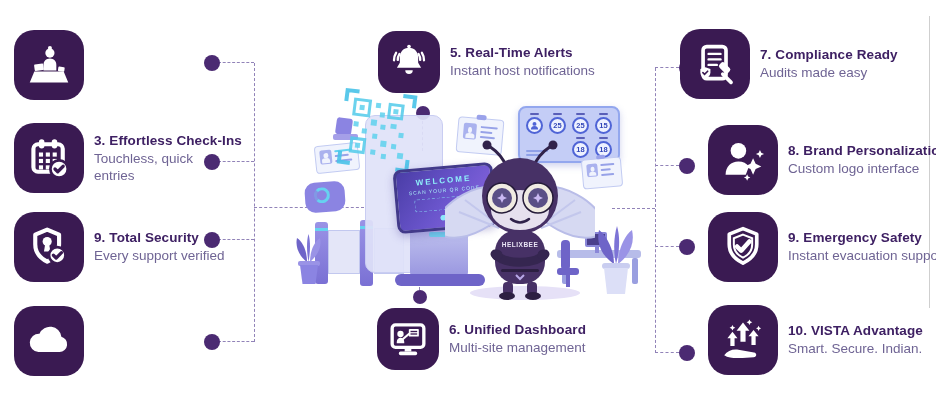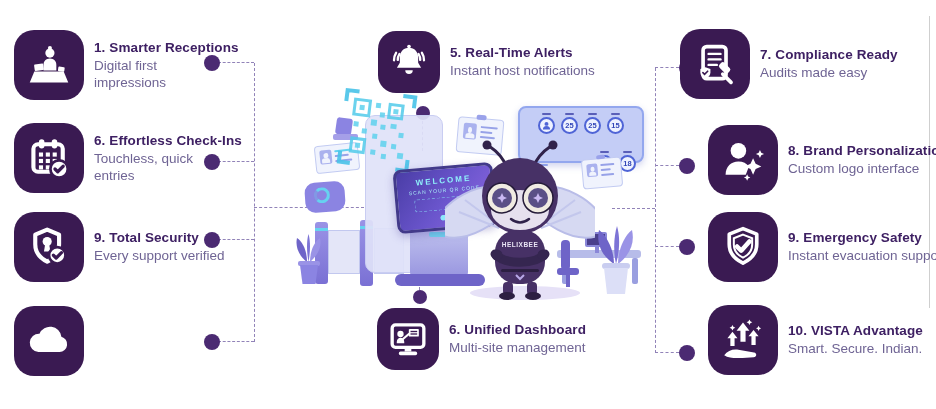--- a/index.html
+++ b/index.html
@@ -62,22 +62,22 @@
                 width:38%;height:38%;border-radius:50%;background:#f0f3fd;}
   .photo:after{content:"";position:absolute;left:50%;bottom:6%;transform:translateX(-50%);
                width:70%;height:34%;border-radius:45% 45% 0 0;background:#f0f3fd;}
   .blines i{position:static;display:block;height:2px;border-radius:1px;background:#97a2e8;margin-bottom:3px;}
   .clip{background:#9aa2ea;border-radius:2px;}
 
   .scanpad{left:20px;top:92px;width:40px;height:30px;border-radius:10px;background:#8b84e2;transform:rotate(-4deg);}
   .scanpad i{position:absolute;left:9px;top:5px;width:16px;height:16px;border-radius:50%;
              border:3px solid #66d2f0;border-left-color:rgba(102,210,240,.25);}
 
-  .dash{left:233px;top:16px;width:126px;height:57px;border-radius:8px;background:#c4cdf6;
-        border:2px solid #93a7ee;padding:5px 6px;display:flex;flex-direction:column;gap:17px;
+  .dash{left:233px;top:16px;width:102px;height:57px;border-radius:8px;background:#c4cdf6;
+        border:2px solid #93a7ee;padding:5px 6px;display:flex;flex-direction:column;gap:3px;
         box-shadow:0 3px 7px rgba(100,110,200,.3);}
   .dash-row{position:static;display:flex;gap:6px;justify-content:center;}
   .dash-row2{position:static;display:flex;gap:6px;justify-content:flex-end;align-items:flex-end;}
   .stat{position:static;display:flex;flex-direction:column;align-items:center;}
   .stat .tick{position:static;display:block;width:9px;height:2px;background:#5a5fb8;border-radius:1px;margin:0 auto 2px;}
   .ring{position:static;width:17px;height:17px;border-radius:50%;border:2px solid #4f64d6;background:#eef2ff;
         color:#3347b8;font-size:7.5px;font-weight:bold;display:flex;align-items:center;justify-content:center;}
   .dash-lines{position:static;margin-right:auto;display:flex;flex-direction:column;gap:2px;align-self:flex-end;padding-bottom:2px;}
   .dash-lines i{position:static;display:block;width:22px;height:2px;background:#8fa0e8;border-radius:1px;}
   .dash-lines i:last-child{width:15px;}
@@ -333,24 +333,20 @@
     <div class="tile">
       <svg width="44" height="44" viewBox="0 0 48 48" fill="#fff">
         <circle cx="25" cy="11" r="5"></circle>
           <circle cx="25" cy="5.5" r="2.2"></circle>
         <path d="M25 17c-4.2 0-7 3-7 7v6h14v-6c0-4-2.8-7-7-7z"></path>
         <rect x="8" y="23" width="10" height="7" rx="1" transform="rotate(-8 13 26)"></rect>
         <rect x="34" y="26" width="7" height="5" rx="1" transform="rotate(8 37 28)"></rect>
         <path d="M8 31h32l5 12H3z"></path>
       </svg>
     </div>
-    <div>
-      <div class="f-title">1. Smarter Receptions</div>
-      <div class="f-desc narrow">Digital first impressions</div>
-    </div>
   </div>
 
   <div class="feat" style="left:14px;top:123px">
     <div class="tile">
       <svg width="44" height="44" viewBox="0 0 48 48">
         <rect x="7" y="9" width="32" height="30" rx="5" fill="none" stroke="#fff" stroke-width="4.5"></rect>
         <rect x="13" y="3.5" width="6" height="10" rx="3" fill="#fff"></rect>
         <rect x="27" y="3.5" width="6" height="10" rx="3" fill="#fff"></rect>
         <g fill="#fff">
           <rect x="13" y="18" width="4.5" height="4.5"></rect>
@@ -360,21 +356,21 @@
             <rect x="20.5" y="25" width="4.5" height="4.5"></rect>
             <rect x="28" y="25" width="4.5" height="4.5"></rect>
           <rect x="13" y="32" width="4.5" height="4.5"></rect>
             <rect x="20.5" y="32" width="4.5" height="4.5"></rect>
         </g>
         <circle cx="35" cy="36" r="9.5" fill="#fff" stroke="#3a1a52" stroke-width="3"></circle>
         <path d="M30.5 36l3 3 6-6" stroke="#3a1a52" stroke-width="3.5" fill="none" stroke-linecap="round" stroke-linejoin="round"></path>
       </svg>
     </div>
     <div>
-      <div class="f-title">6. Effortless Check-Ins</div>
+      <div class="f-title">3. Effortless Check-Ins</div>
       <div class="f-desc narrow">Touchless, quick entries</div>
     </div>
   </div>
 
   <div class="feat" style="left:14px;top:212px">
     <div class="tile">
       <svg width="44" height="44" viewBox="0 0 48 48">
         <path d="M22 5l-13 5.5V21c0 9.5 6 15.5 13 19 7-3.5 13-9.5 13-19V10.5z" fill="none" stroke="#fff" stroke-width="4.5" stroke-linejoin="round"></path>
         <circle cx="22" cy="18" r="5" fill="#fff"></circle>
           <path d="M20 20h4l1.5 9h-7z" fill="#fff"></path>

